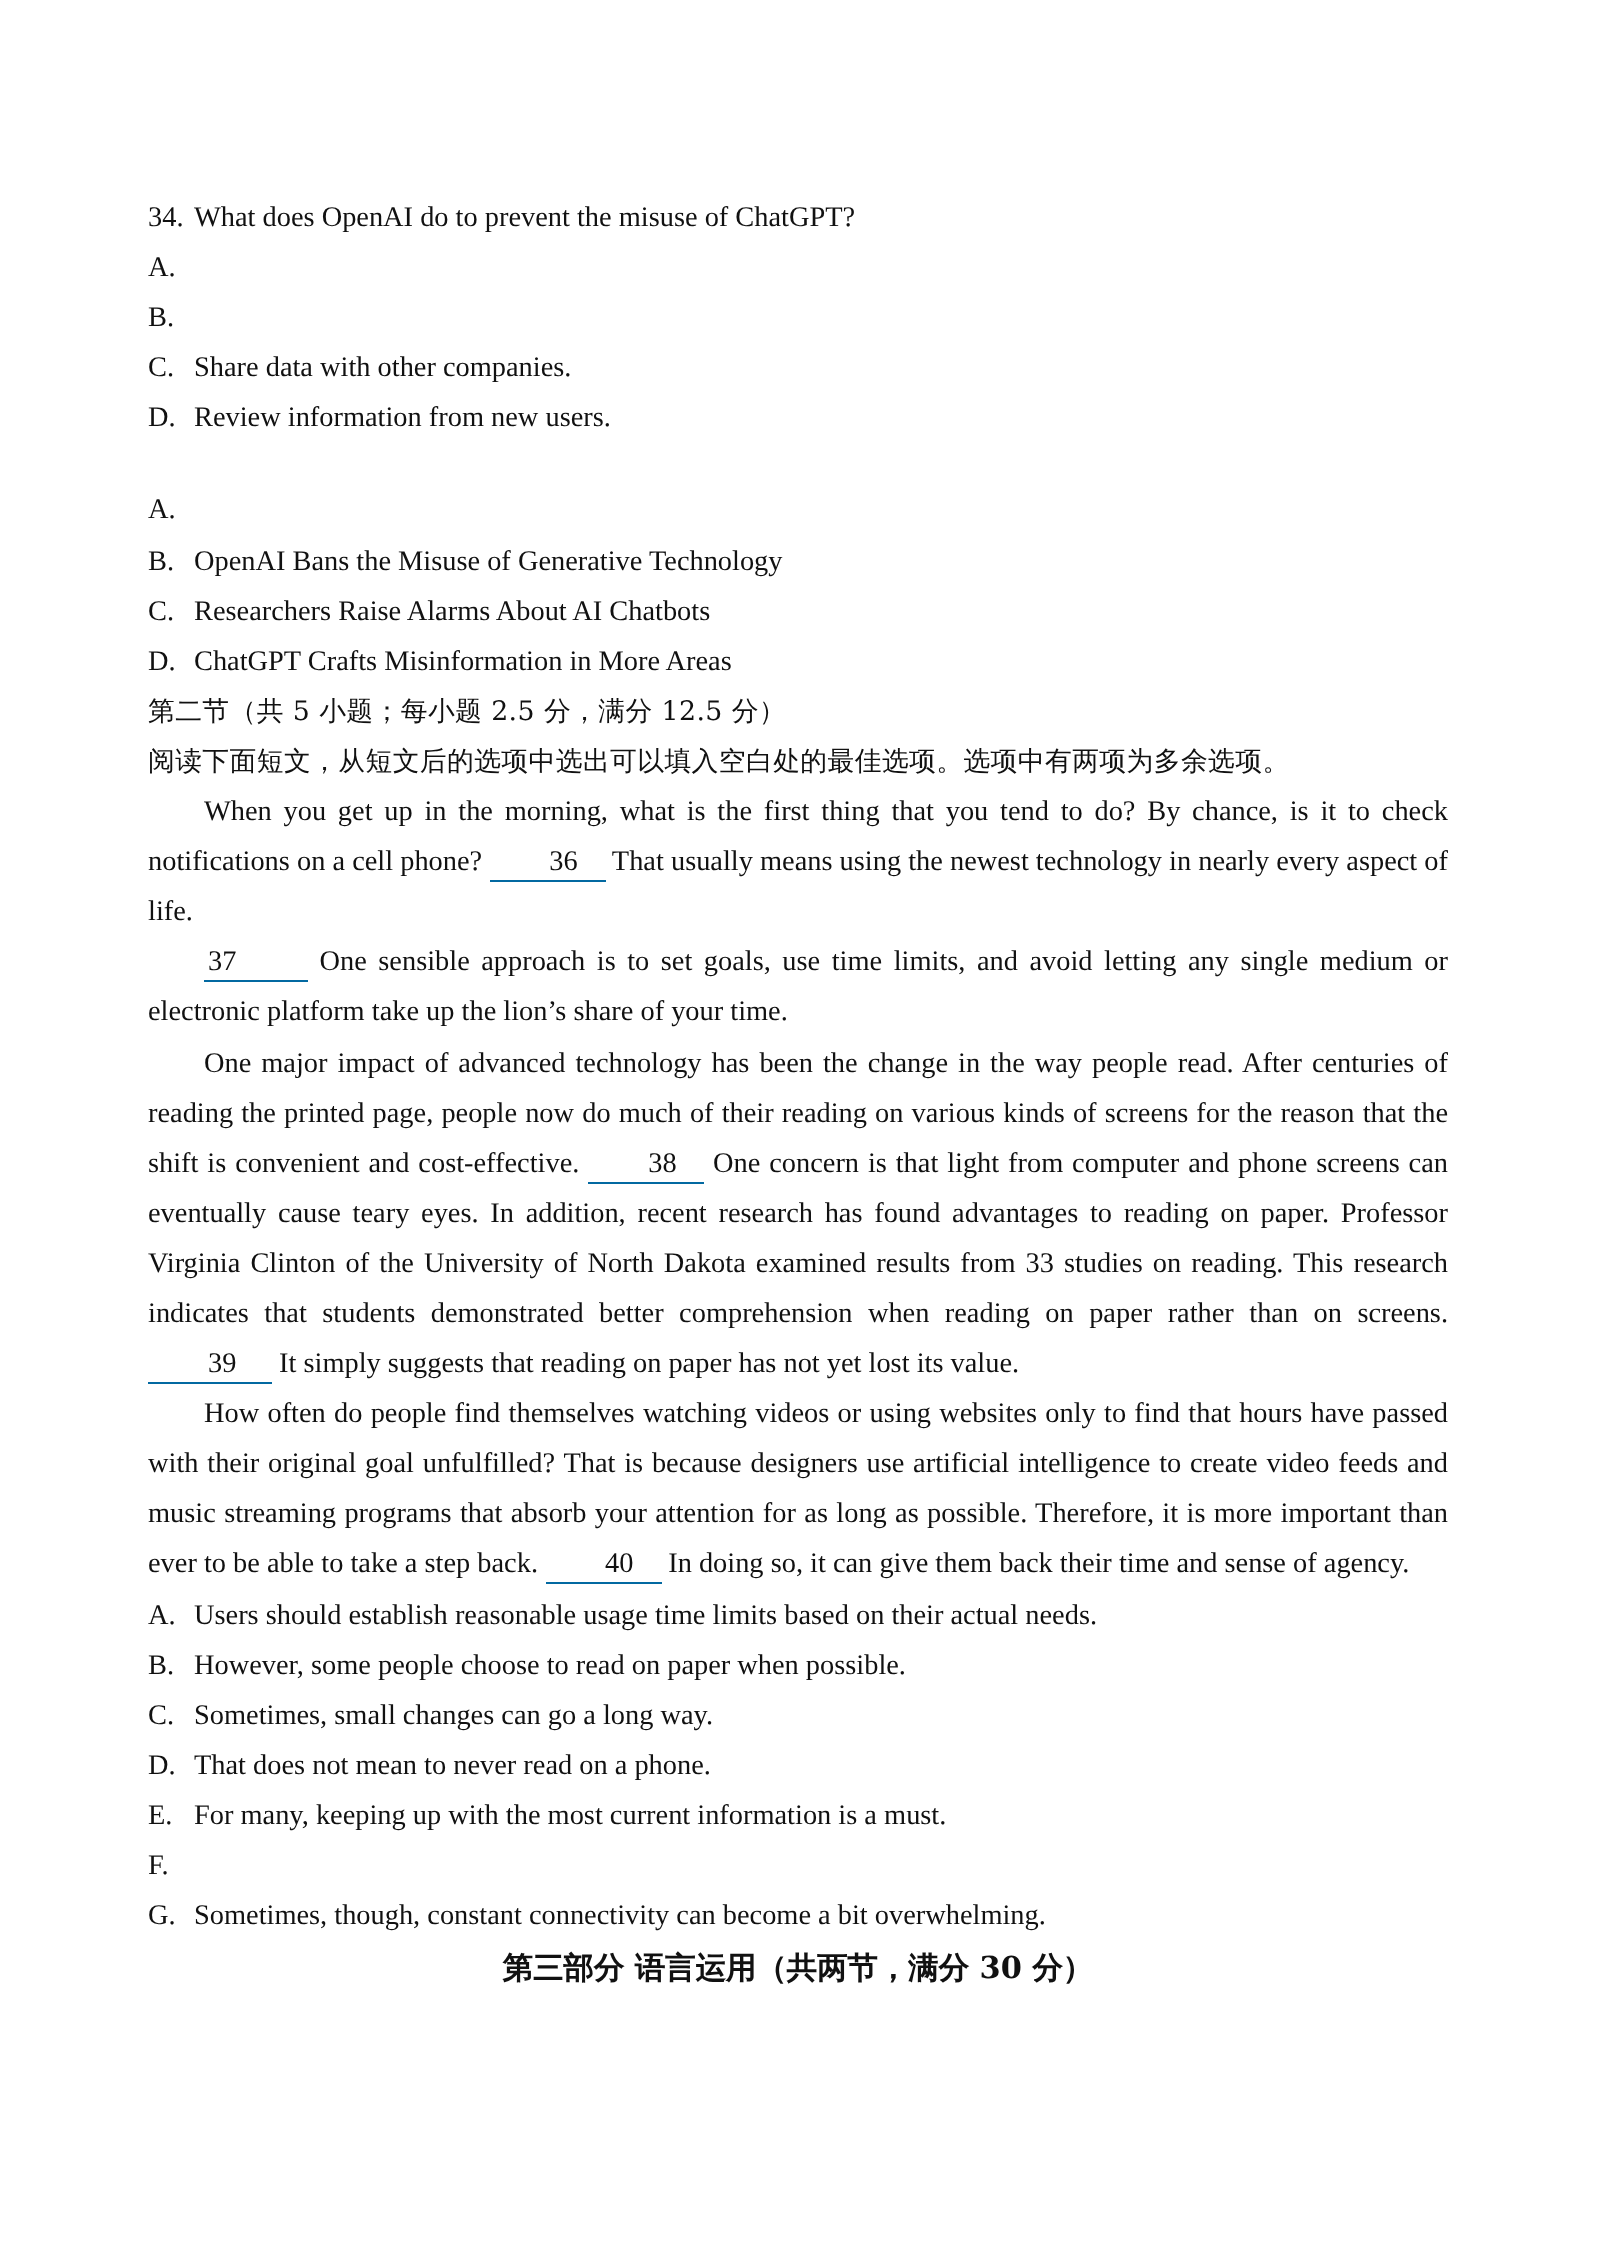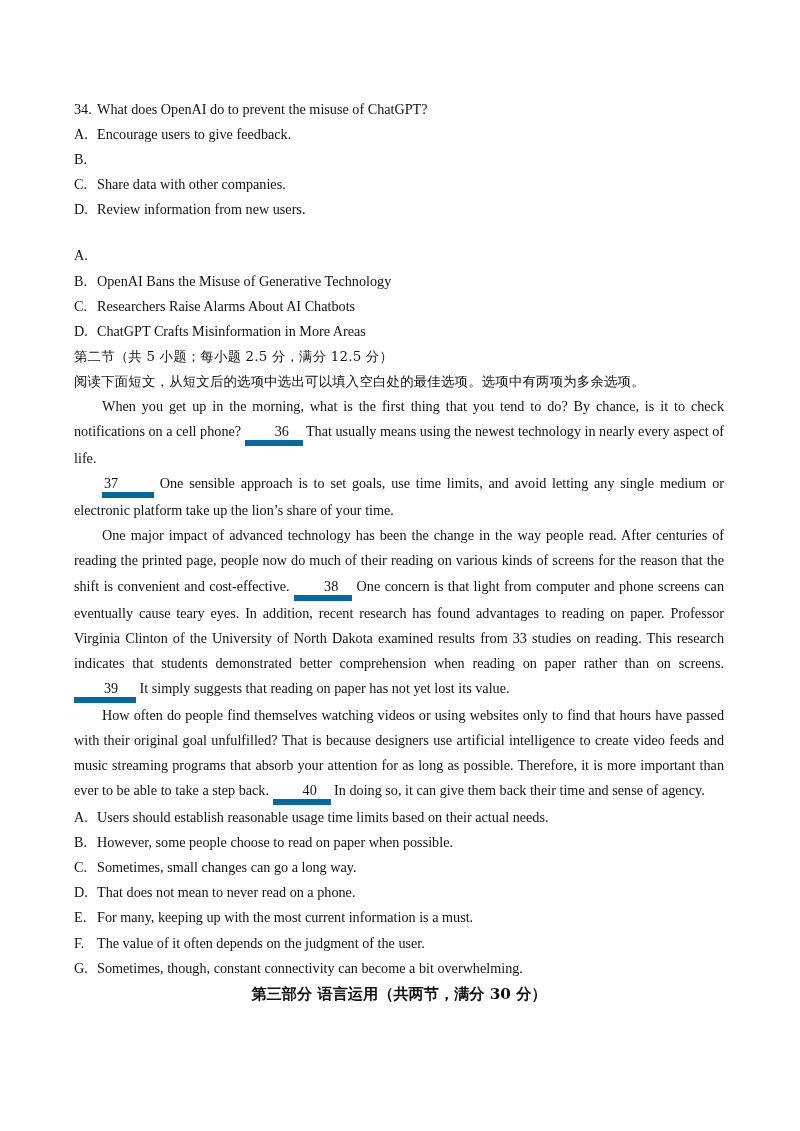--- a/index.html
+++ b/index.html
@@ -11,41 +11,40 @@
   .page { position: absolute; left: 74px; top: 97px; width: 650px; }
   .line { height: 25.1px; line-height: 25.1px; white-space: nowrap; }
   .opt { display: flex; }
   .opt .letter { display: inline-block; width: 23px; }
   .qnum { display: inline-block; width: 23px; }
   .gap { height: 21px; }
   .cn { font-family: "DejaVu Serif", "Liberation Serif", serif; font-size: 13.4px; letter-spacing: 0.2px; }
   .para { line-height: 25.1px; text-align: justify; text-align-last: left; font-size: 14.2px; }
   .indent { text-indent: 28px; }
   .blank {
-    display: inline-block; border-bottom: 6px solid #0369a1; text-align: center;
+    display: inline-block; border-bottom: 1px solid #0369a1; text-align: center;
     line-height: 17px; height: 17px; padding: 0 2px;
   }
   .b-36 { width: 54px; }
   .b-37 { width: 48px; text-indent: 0; }
   .b-38 { width: 54px; }
   .b-39 { width: 58px; }
   .b-40 { width: 54px; }
   .bold-head { font-weight: bold; font-size: 15.2px; font-family: "DejaVu Serif", serif; margin-top: 1px; text-align: center; }
 </style>
 </head>
 <body>
 
 <div class="page">
 
   <div class="line">
     <span class="qnum">34.</span><span>What does OpenAI do to prevent the misuse of ChatGPT?</span>
   </div>
   <div class="line opt">
     <span class="letter">A.</span>
-      <span>Encourage users to give feedback.</span>
   </div>
   <div class="line opt">
     <span class="letter">B.</span>
   </div>
   <div class="line opt">
     <span class="letter">C.</span>
       <span>Share data with other companies.</span>
   </div>
   <div class="line opt">
     <span class="letter">D.</span>
@@ -100,21 +99,20 @@
   <div class="line opt">
     <span class="letter">D.</span>
       <span>That does not mean to never read on a phone.</span>
   </div>
   <div class="line opt">
     <span class="letter">E.</span>
       <span>For many, keeping up with the most current information is a must.</span>
   </div>
   <div class="line opt">
     <span class="letter">F.</span>
-      <span>The value of it often depends on the judgment of the user.</span>
   </div>
   <div class="line opt">
     <span class="letter">G.</span>
       <span>Sometimes, though, constant connectivity can become a bit overwhelming.</span>
   </div>
 
   <div class="line bold-head">第三部分  语言运用（共两节，满分 30 分）</div>
 </div>
 
 </body></html>

